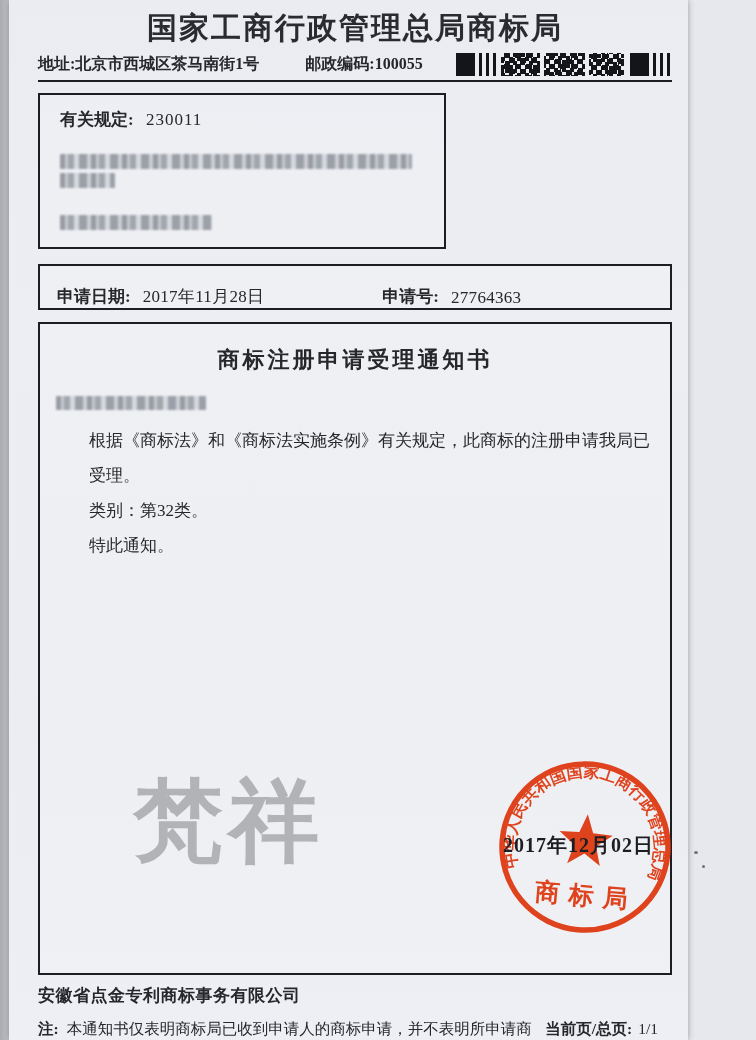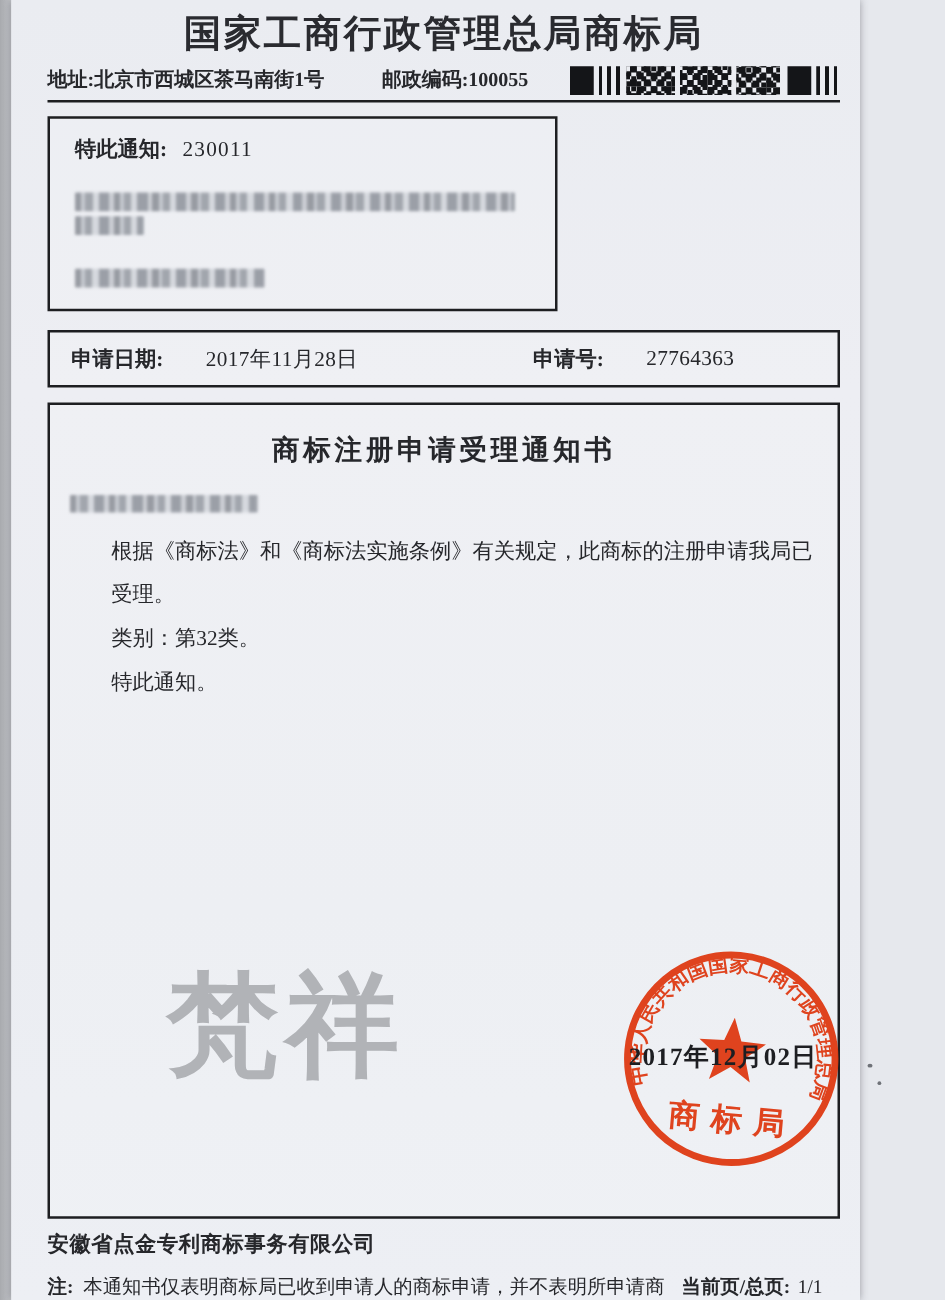--- a/index.html
+++ b/index.html
@@ -43,21 +43,21 @@
     height:15px;border-radius:1px;
     background:repeating-linear-gradient(90deg,#83878f 0 5px,#bcc0c7 5px 8px,#8f949c 8px 14px,#d0d3d9 14px 19px,#878c95 19px 27px,#c4c7cd 27px 31px);
     filter:blur(1.1px);opacity:.8;
   }
   .bl-a{width:352px;margin-top:23px;}
   .bl-b{width:55px;margin-top:4px;}
   .bl-c{width:152px;margin-top:27px;}
   .docnum-box{width:271px;margin-left:9px;padding:16px 22px;}
   .dn-label{font-size:17px;font-weight:600;}
   .dn-value{margin:27px 0 0 20px;font-size:18px;letter-spacing:.5px;}
-  .app-bar{margin-top:15px;height:46px;display:flex;align-items:center;padding-left:17px;font-size:17px;gap:22px;}
+  .app-bar{margin-top:15px;height:46px;display:flex;align-items:flex-end;padding-left:17px;font-size:17px;}
   .app-bar .lbl{font-weight:600;}
   .app-bar .val{margin-left:12px;letter-spacing:.3px;}
   .app-bar .lbl2{margin-left:118px;font-weight:600;}
   .main-box{margin-top:12px;height:653px;position:relative;padding-top:21px;}
   .notice-title{margin:0;text-align:center;font-size:22px;font-weight:700;letter-spacing:3px;}
   .bl-name{width:150px;height:14px;margin:21px 0 0 16px;}
   .main-box p{margin:0 18px 0 49px;font-size:17px;line-height:35px;}
   .main-box p.first{margin-top:13px;}
   .watermark{
     position:absolute;left:93px;top:452px;
@@ -100,21 +100,21 @@
       <span class="bc-block end"></span>
       <span class="bc-bars"></span>
     </div>
   </div>
 
   <hr class="header-rule">
 
   <div class="boxes-row">
     <div class="box recipient-box">
       <div class="pc-line">
-        <span>特此通知:</span>
+        <span>有关规定:</span>
         <span class="pc-val">230011</span>
       </div>
       <div class="blur-line bl-a"></div>
       <div class="blur-line bl-b"></div>
       <div class="blur-line bl-c"></div>
     </div>
   </div>
 
   <div class="box app-bar">
     <span class="lbl">申请日期:</span>

